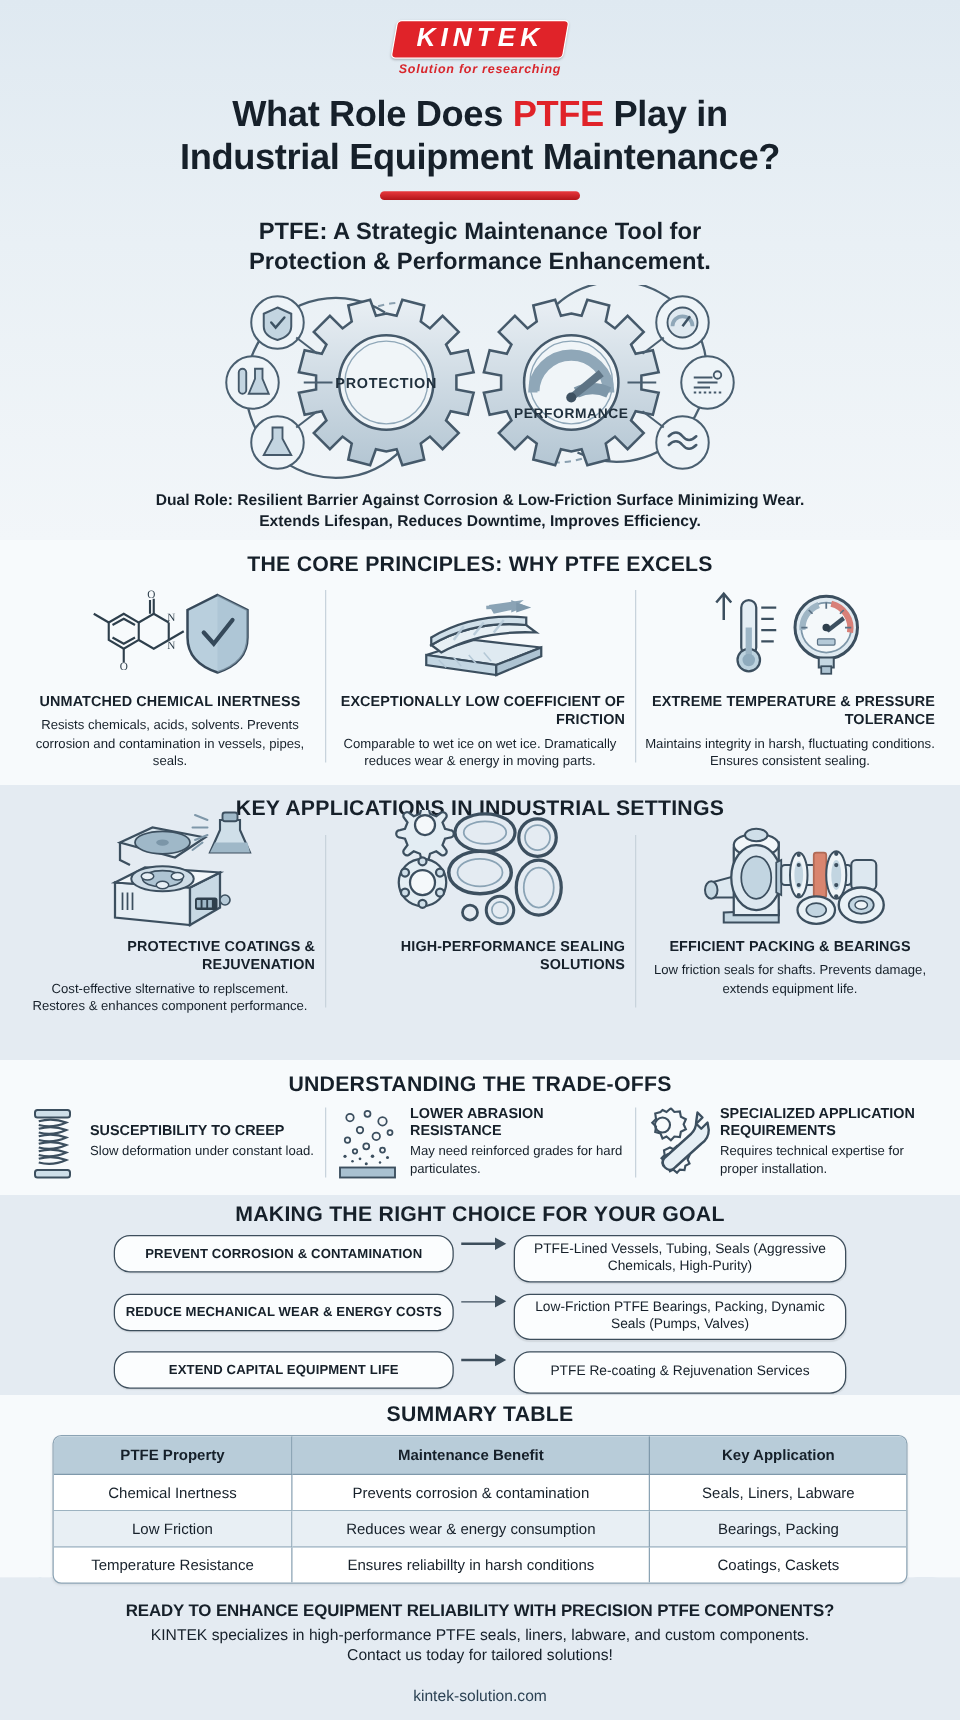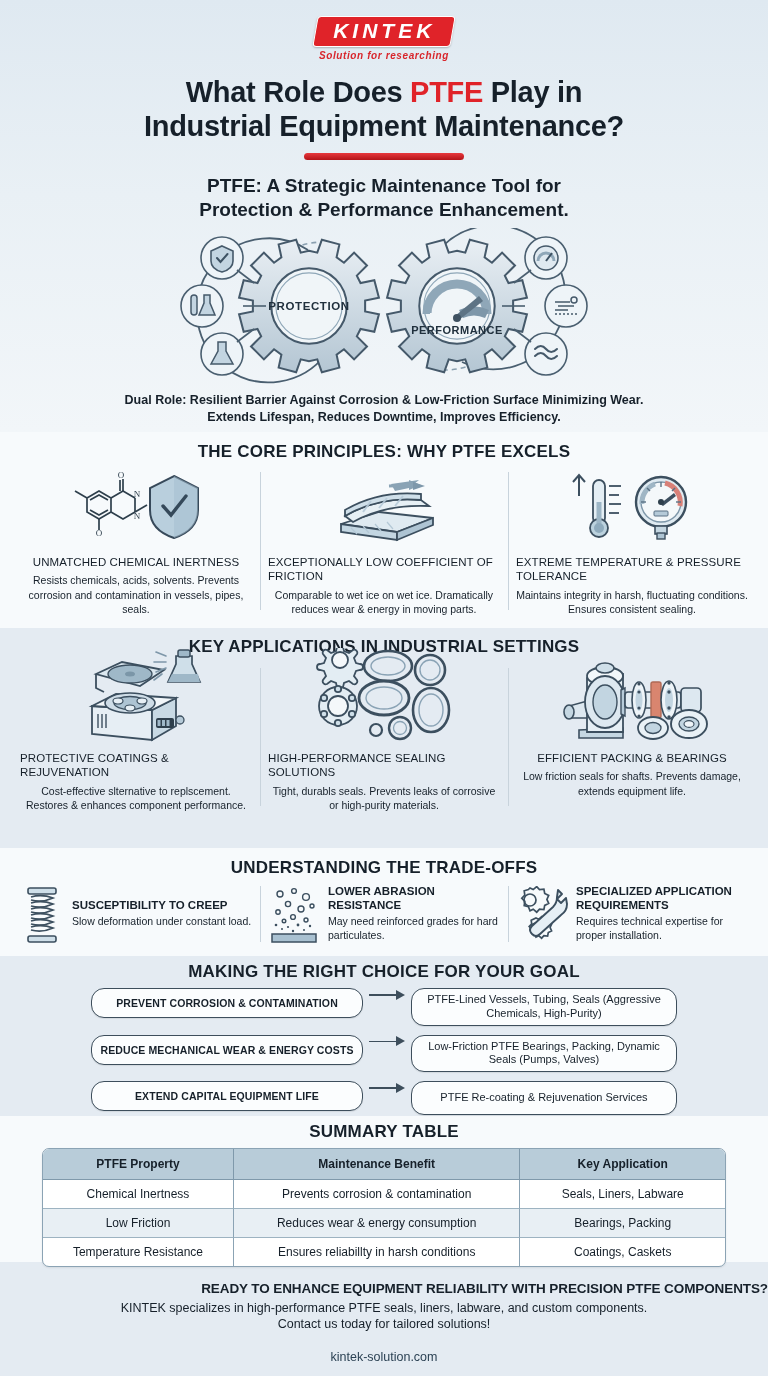--- a/index.html
+++ b/index.html
@@ -73,21 +73,21 @@
 
   
   .cols3{position:absolute;left:12px;width:744px;display:flex;}
   .col{flex:1;display:flex;flex-direction:column;align-items:center;
        padding:0 8px;box-sizing:border-box;position:relative;}
   .col + .col::before{
     content:"";position:absolute;left:0;top:6px;bottom:6px;width:1px;background:#c8d3dc;
   }
   .col .art{height:82px;display:flex;align-items:flex-end;justify-content:center;}
   .col h3{
-    margin:7px 0 4px;font-size:11.5px;font-weight:normal;text-align:left;
+    margin:7px 0 4px;font-size:11.5px;font-weight:bold;text-align:right;
     line-height:1.25;letter-spacing:.1px;
   }
   .col p{margin:0;font-size:10.5px;text-align:center;line-height:1.35;}
 
   
   .cols3t{position:absolute;left:12px;width:744px;display:flex;}
   .tcol{flex:1;display:flex;gap:8px;align-items:center;
         padding:0 8px;box-sizing:border-box;position:relative;}
   .tcol + .tcol::before{
     content:"";position:absolute;left:0;top:2px;bottom:2px;width:1px;background:#c8d3dc;
@@ -117,21 +117,21 @@
        box-shadow:0 1px 2px rgba(0,0,0,.08);background:#fff;}
   .tbl th{background:#b8ccd9;font-size:12px;font-weight:bold;padding:8px 4px;
           border-right:1.4px solid #7f99ab;border-bottom:1.4px solid #7f99ab;}
   .tbl td{font-size:12px;padding:7px 4px;text-align:center;
           border-right:1.4px solid #8ba3b4;border-bottom:1.2px solid #9db3c1;}
   .tbl th:last-child,.tbl td:last-child{border-right:none;}
   .tbl tr:last-child td{border-bottom:none;}
   .tbl tr.alt td{background:#e8eff4;}
 
   
-  .ft-h{position:absolute;left:0;width:768px;text-align:right;
+  .ft-h{position:absolute;left:0;width:768px;text-align:center;
         font-size:13.5px;font-weight:bold;letter-spacing:-.1px;}
   .ft-p{position:absolute;left:0;width:768px;text-align:center;
         font-size:12.5px;line-height:1.3;}
   .ft-url{position:absolute;left:0;width:768px;text-align:center;
           font-size:12.5px;color:#2c4254;}
 </style>
 </head>
 <body>
 
 <div class="page">
@@ -500,21 +500,20 @@
             <circle cx="126" cy="22" r="15" fill="none" stroke="#3c4f5f" stroke-width="2.6"></circle>
             <circle cx="126" cy="22" r="10" fill="none" stroke="#8aa3b5" stroke-width="1.4"></circle>
             <ellipse cx="127" cy="62" rx="18" ry="22" fill="none" stroke="#3c4f5f" stroke-width="2.6"></ellipse>
             <ellipse cx="127" cy="62" rx="12" ry="16" fill="none" stroke="#8aa3b5" stroke-width="1.4"></ellipse>
             <circle cx="72" cy="82" r="6" fill="none" stroke="#3c4f5f" stroke-width="2.2"></circle>
             <circle cx="96" cy="80" r="11" fill="none" stroke="#3c4f5f" stroke-width="2.4"></circle>
             <circle cx="96" cy="80" r="6.5" fill="none" stroke="#8aa3b5" stroke-width="1.3"></circle>
           </svg>
         </div>
         <h3>HIGH-PERFORMANCE SEALING SOLUTIONS</h3>
-        <p>Tight, durabls seals. Prevents leaks of corrosive or high-purity materials.</p>
       </div>
 
       <div class="col">
         <div class="art">
           <svg width="170" height="96" viewBox="0 0 170 96">
             <path d="M22,58 L22,70 L44,70 L44,52 Z" fill="#dde8f0" stroke="#3c4f5f" stroke-width="1.6"></path>
             <ellipse cx="22" cy="64" rx="5" ry="7" fill="#c5d7e2" stroke="#3c4f5f" stroke-width="1.6"></ellipse>
             <path d="M32,82 L32,90 L76,90 L76,80 Z" fill="#c5d7e2" stroke="#3c4f5f" stroke-width="1.6"></path>
             <path d="M40,30 L40,84 L76,84 L76,26 Z" fill="#e6eff5" stroke="#3c4f5f" stroke-width="1.8"></path>
             <ellipse cx="58" cy="28" rx="18" ry="9" fill="#f2f7fa" stroke="#3c4f5f" stroke-width="1.8"></ellipse>

